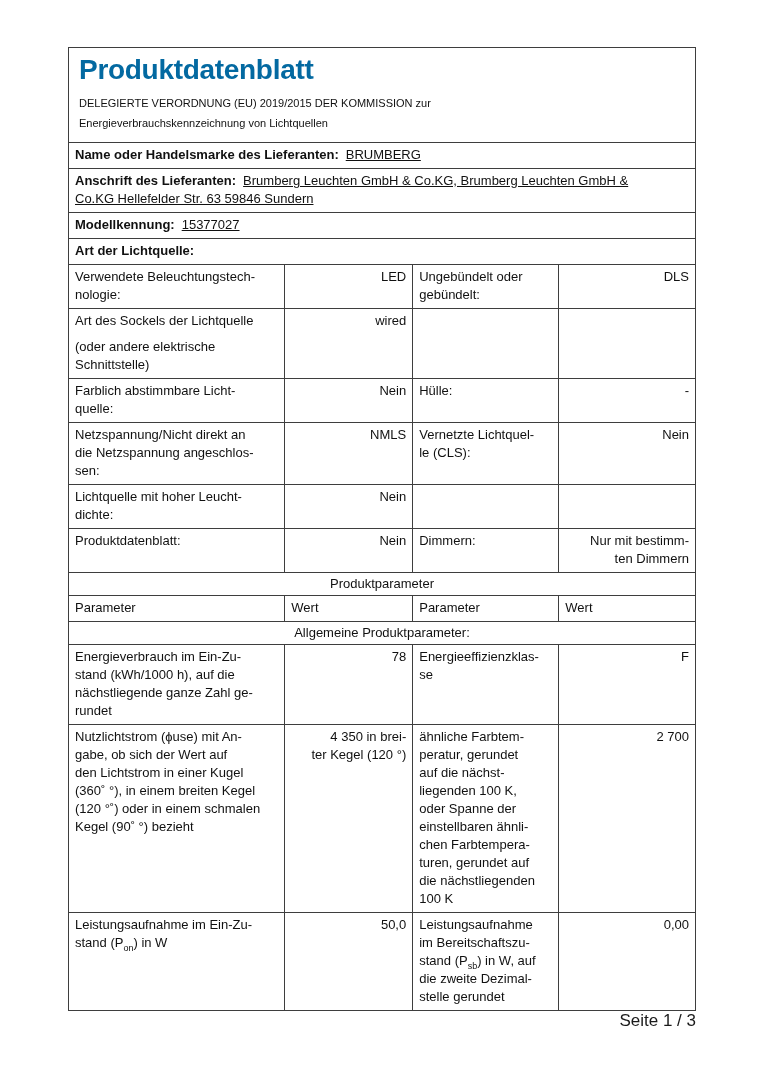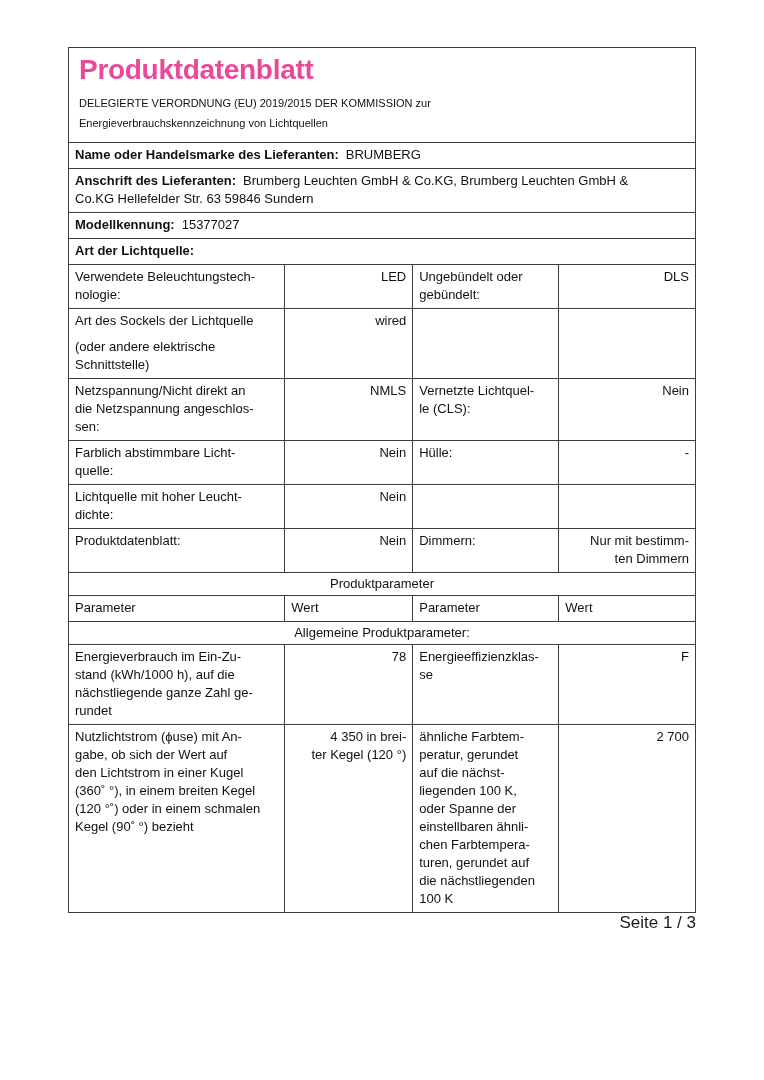--- a/index.html
+++ b/index.html
@@ -27,21 +27,21 @@
   .title-cell { padding: 5px 10px 9px 10px !important; }
   h1.doc-title {
     margin: 0 0 7px 0;
     font-size: 28px;
     line-height: 33px;
     font-weight: bold;
     letter-spacing: -0.3px;
   }
   .subtitle { margin: 0; white-space: pre-line; font-size: 11px; line-height: 20px; }
   .lbl { font-weight: bold; }
-  .ival { margin-left: 7px; }
+  .ival { margin-left: 7px; text-decoration: underline; }
   .pre { white-space: pre-line; }
   .center-bold { text-align: center; font-weight: normal; padding-top: 2px !important; padding-bottom: 2px !important; }
   td.val { text-align: right; }
   td.par { text-align: left; }
   .hdr td { padding-top: 3px; padding-bottom: 4px; }
   .pgap { display: block; height: 8px; }
   sub { font-size: 9px; line-height: 0; }
   .footer {
     width: 628px;
     text-align: right;
@@ -56,21 +56,21 @@
   <table class="doc">
     <colgroup>
       <col style="width:34.5%">
       <col style="width:20.4%">
       <col style="width:23.3%">
       <col style="width:21.8%">
     </colgroup>
     <tbody>
       <tr>
         <td colspan="4" class="title-cell">
-          <h1 class="doc-title" style="color: #ec4899;">Produktdatenblatt</h1>
+          <h1 class="doc-title" style="color: #0369a1;">Produktdatenblatt</h1>
           <p class="subtitle">DELEGIERTE VERORDNUNG (EU) 2019/2015 DER KOMMISSION zur
 Energieverbrauchskennzeichnung von Lichtquellen</p>
         </td>
       </tr>
       <tr>
         <td colspan="4">
           <span class="lbl">Name oder Handelsmarke des Lieferanten:</span><span class="ival">BRUMBERG</span>
         </td>
       </tr>
       <tr>
@@ -97,30 +97,30 @@
           <td class="par">Ungebündelt oder<br>gebündelt:</td>
           <td class="val">DLS</td>
         </tr>
         <tr>
           <td class="par">Art des Sockels der Lichtquelle<br><span class="pgap"></span>(oder andere elektrische<br>Schnittstelle)</td>
           <td class="val">wired</td>
           <td class="par"></td>
           <td class="val"></td>
         </tr>
         <tr>
+          <td class="par">Farblich abstimmbare Licht-<br>quelle:</td>
+          <td class="val">Nein</td>
+          <td class="par">Hülle:</td>
+          <td class="val">-</td>
+        </tr>
+        <tr>
           <td class="par">Netzspannung/Nicht direkt an<br>die Netzspannung angeschlos-<br>sen:</td>
           <td class="val">NMLS</td>
           <td class="par">Vernetzte Lichtquel-<br>le (CLS):</td>
           <td class="val">Nein</td>
-        </tr>
-        <tr>
-          <td class="par">Farblich abstimmbare Licht-<br>quelle:</td>
-          <td class="val">Nein</td>
-          <td class="par">Hülle:</td>
-          <td class="val">-</td>
         </tr>
         <tr>
           <td class="par">Lichtquelle mit hoher Leucht-<br>dichte:</td>
           <td class="val">Nein</td>
           <td class="par"></td>
           <td class="val"></td>
         </tr>
         <tr>
           <td class="par">Produktdatenblatt:</td>
           <td class="val">Nein</td>
@@ -148,16 +148,22 @@
           <td class="val">78</td>
           <td class="par">Energieeffizienzklas-<br>se</td>
           <td class="val">F</td>
         </tr>
         <tr>
           <td class="par">Nutzlichtstrom (ϕuse) mit An-<br>gabe, ob sich der Wert auf<br>den Lichtstrom in einer Kugel<br>(360˚ °), in einem breiten Kegel<br>(120 °˚) oder in einem schmalen<br>Kegel (90˚ °) bezieht</td>
           <td class="val">4 350 in brei-<br>ter Kegel (120 °)</td>
           <td class="par">ähnliche Farbtem-<br>peratur, gerundet<br>auf die nächst-<br>liegenden 100 K,<br>oder Spanne der<br>einstellbaren ähnli-<br>chen Farbtempera-<br>turen, gerundet auf<br>die nächstliegenden<br>100 K</td>
           <td class="val">2 700</td>
         </tr>
+        <tr>
+          <td class="par">Leistungsaufnahme im Ein-Zu-<br>stand (P<sub>on</sub>) in W</td>
+          <td class="val">50,0</td>
+          <td class="par">Leistungsaufnahme<br>im Bereitschaftszu-<br>stand (P<sub>sb</sub>) in W, auf<br>die zweite Dezimal-<br>stelle gerundet</td>
+          <td class="val">0,00</td>
+        </tr>
       </tbody>
   </table>
   <div class="footer">Seite 1 / 3</div>
 </div>
 
 </body></html>

